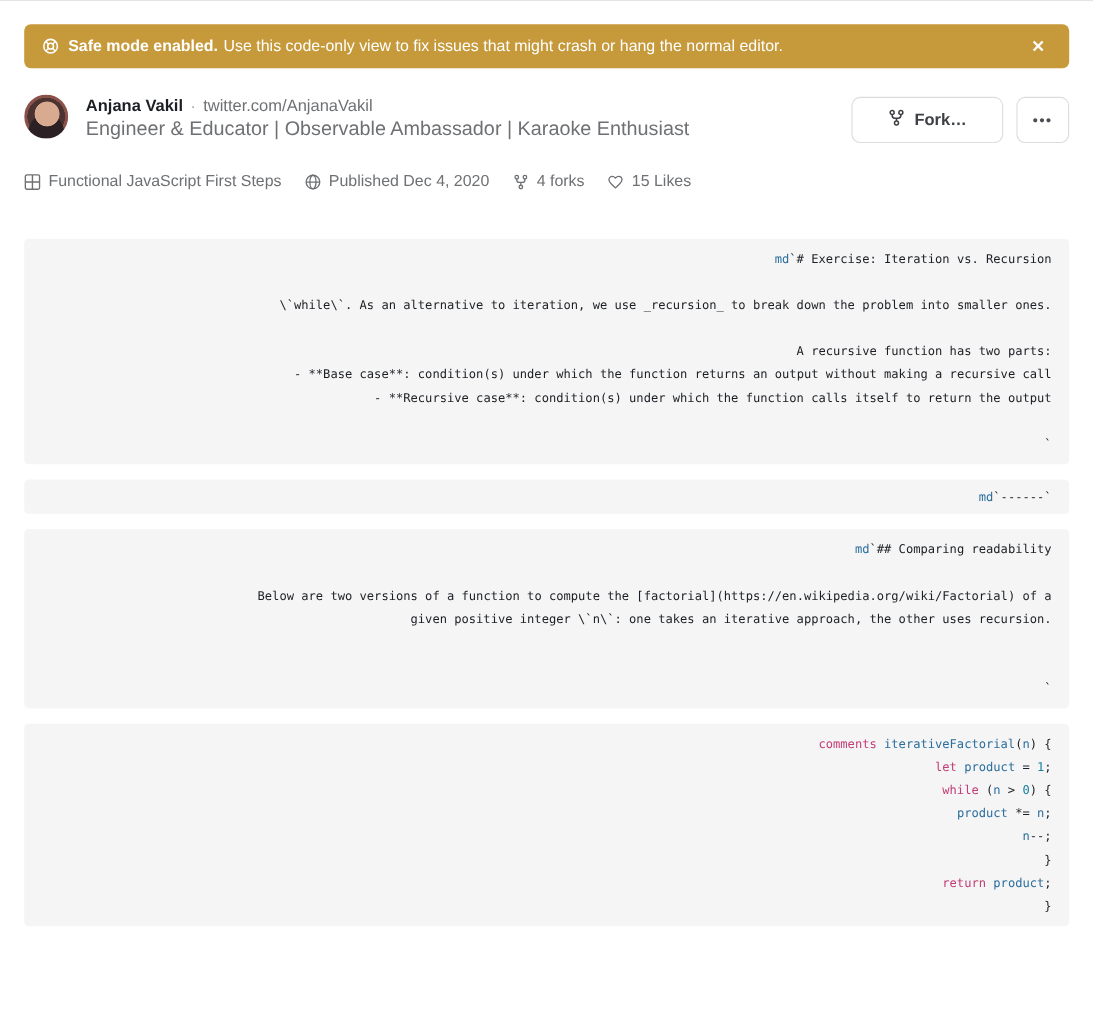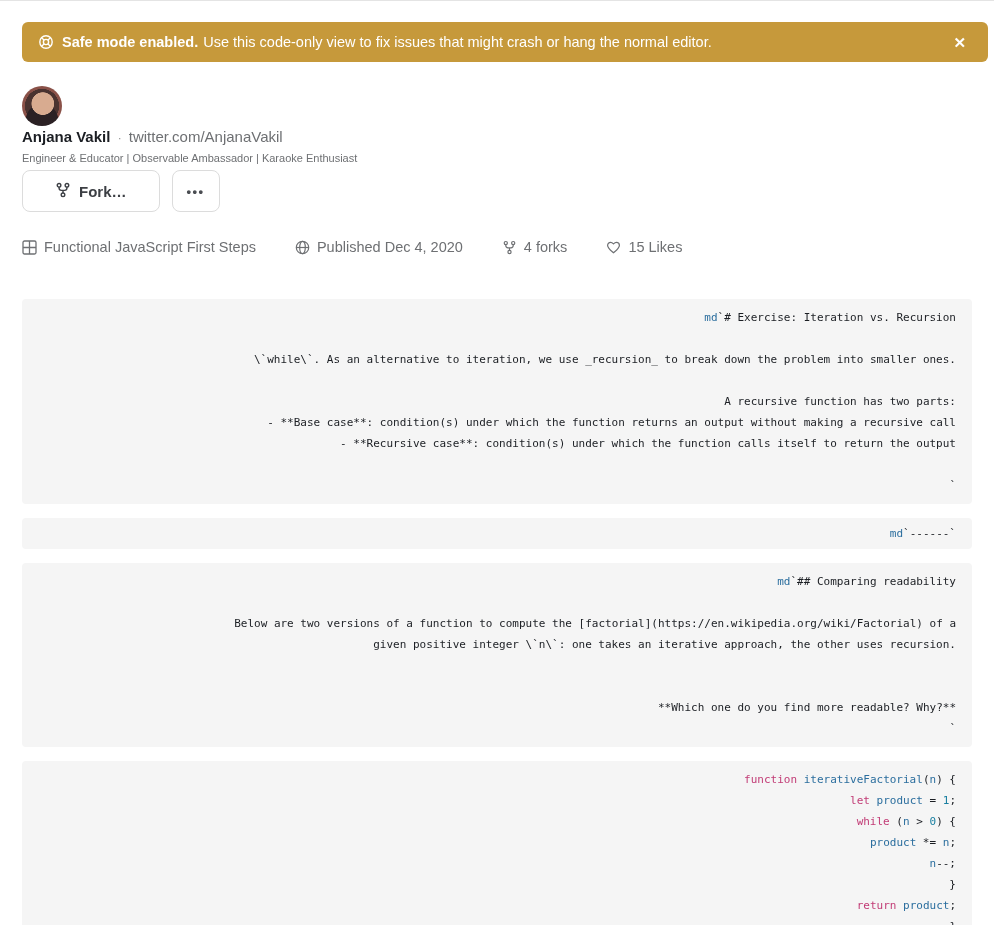--- a/index.html
+++ b/index.html
@@ -10,21 +10,21 @@
     margin: 0 auto;
     font-family: "Liberation Sans", sans-serif;
     color: #1b1e23;
     position: relative;
     overflow: hidden;
   }
   .top-rule { border-top: 1px solid #e4e4e4; width: 100%; height: 0; }
 
   
   .banner {
-    margin: 21px 6px 0 22px;
+    margin: 21px 22px 0 22px;
     height: 40px;
     background: var(--banner-bg, #C6993B);
     border-radius: 6px;
     display: flex;
     align-items: center;
     padding: 0 16px;
     color: #ffffff;
     font-size: 14.5px;
   }
   .banner .life-ring { display: inline-flex; margin-right: 8px; flex: 0 0 auto; }
@@ -36,59 +36,58 @@
     font-size: 15px; font-weight: 700; line-height: 1;
     cursor: pointer; padding: 4px 6px; margin-left: 12px;
     font-family: "Liberation Sans", sans-serif;
   }
 
   
   .header {
     margin: 24px 22px 0 22px;
     display: flex;
     align-items: flex-start;
-    flex-direction: column;
   }
   .avatar {
     width: 40px; height: 40px; border-radius: 50%;
     background:
       radial-gradient(circle at 52% 44%, #d8ab90 0 36%, rgba(216,171,144,0) 38%),
       radial-gradient(circle at 50% 85%, #2b2124 0 40%, rgba(43,33,36,0) 42%),
       radial-gradient(circle at 50% 50%, #4a3330 0 60%, #8a5148 61% 100%);
     flex: 0 0 auto;
     margin-right: 16px;
     cursor: pointer;
   }
   .who { flex: 1 1 auto; padding-top: 1px; }
   .who .line1 { font-size: 15px; line-height: 20px; display: flex; align-items: baseline; }
   .author { font-weight: 700; color: #1b1e23; cursor: pointer; }
   .dot-sep { color: #9a9a9a; margin: 0 7px; font-size: 13px; }
   .profile-link { color: #6e7073; cursor: pointer; }
-  .bio { font-size: 11px; line-height: 20px; color: #6e7073; }
+  .bio { font-size: 18px; line-height: 20px; color: #6e7073; }
 
   .actions { display: flex; gap: 12px; flex: 0 0 auto; padding-top: 2px; }
   .btn {
     display: inline-flex; align-items: center; gap: 8px;
     background: #ffffff;
     border: 1px solid #dcdcdc;
     border-radius: 8px;
     height: 42px;
     padding: 0 32px;
     font-family: "Liberation Sans", sans-serif;
     font-size: 15px; font-weight: 600; color: #3c3f44;
     cursor: pointer;
   }
   .btn.more { padding: 0 14px; letter-spacing: 1.5px; font-size: 13px; color: #4a4d52; }
 
   
   .meta {
     margin: 27px 22px 0 22px;
     display: flex;
     align-items: center;
-    gap: 39px;
+    gap: 21px;
     color: #6e7073;
     font-size: 14.5px;
   }
   .meta .item { display: inline-flex; align-items: center; gap: 7px; white-space: nowrap; }
   .meta .item svg { flex: 0 0 auto; display: block; }
   .meta .link { cursor: pointer; }
 
   
   .cells { margin: 44px 22px 0 22px; }
   .cell {
@@ -211,25 +210,24 @@
   <div class="cell single">
       <div class="code-line"><span class="tok-id">md</span><span class="tok-plain">`------`</span></div>
     </div>
   <div class="cell">
       <div class="code-line"><span class="tok-id">md</span><span class="tok-plain">`## Comparing readability</span></div>
       <div class="code-line">&nbsp;</div>
       <div class="code-line"><span class="tok-plain">Below are two versions of a function to compute the [factorial](https://en.wikipedia.org/wiki/Factorial) of a</span></div>
       <div class="code-line"><span class="tok-plain">given positive integer \`n\`: one takes an iterative approach, the other uses recursion.</span></div>
       <div class="code-line">&nbsp;</div>
       <div class="code-line">&nbsp;</div>
-      <div class="code-line"><span class="tok-plain">**Which one do you find more readable? Why?**</span></div>
       <div class="code-line"><span class="tok-plain">`</span></div>
     </div>
   <div class="cell">
-      <div class="code-line"><span class="tok-kw">function</span><span class="tok-plain"> </span><span class="tok-id">iterativeFactorial</span><span class="tok-plain">(</span><span class="tok-id">n</span><span class="tok-plain">) {</span></div>
+      <div class="code-line"><span class="tok-kw">comments</span><span class="tok-plain"> </span><span class="tok-id">iterativeFactorial</span><span class="tok-plain">(</span><span class="tok-id">n</span><span class="tok-plain">) {</span></div>
       <div class="code-line"><span class="tok-plain">  </span><span class="tok-kw">let</span><span class="tok-plain"> </span><span class="tok-id">product</span><span class="tok-plain"> = </span><span class="tok-num">1</span><span class="tok-plain">;</span></div>
       <div class="code-line"><span class="tok-plain">  </span><span class="tok-kw">while</span><span class="tok-plain"> (</span><span class="tok-id">n</span><span class="tok-plain"> &gt; </span><span class="tok-num">0</span><span class="tok-plain">) {</span></div>
       <div class="code-line"><span class="tok-plain">    </span><span class="tok-id">product</span><span class="tok-plain"> *= </span><span class="tok-id">n</span><span class="tok-plain">;</span></div>
       <div class="code-line"><span class="tok-plain">    </span><span class="tok-id">n</span><span class="tok-plain">--;</span></div>
       <div class="code-line"><span class="tok-plain">  }</span></div>
       <div class="code-line"><span class="tok-plain">  </span><span class="tok-kw">return</span><span class="tok-plain"> </span><span class="tok-id">product</span><span class="tok-plain">;</span></div>
       <div class="code-line"><span class="tok-plain">}</span></div>
     </div>
 </div>
 

